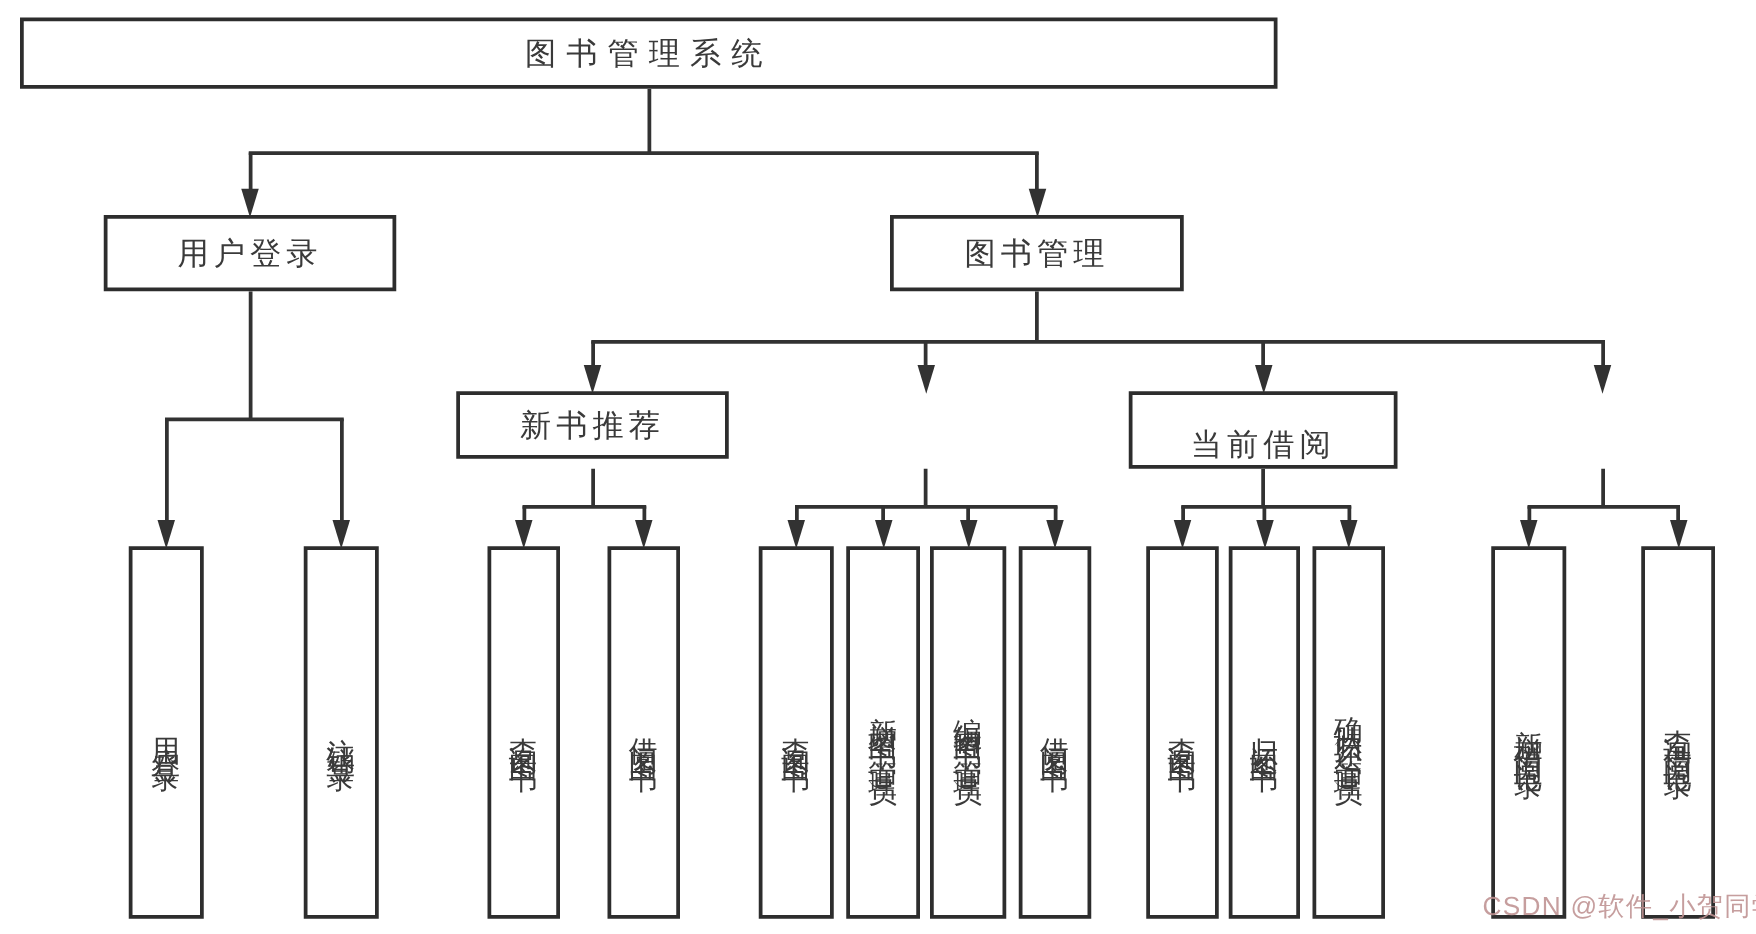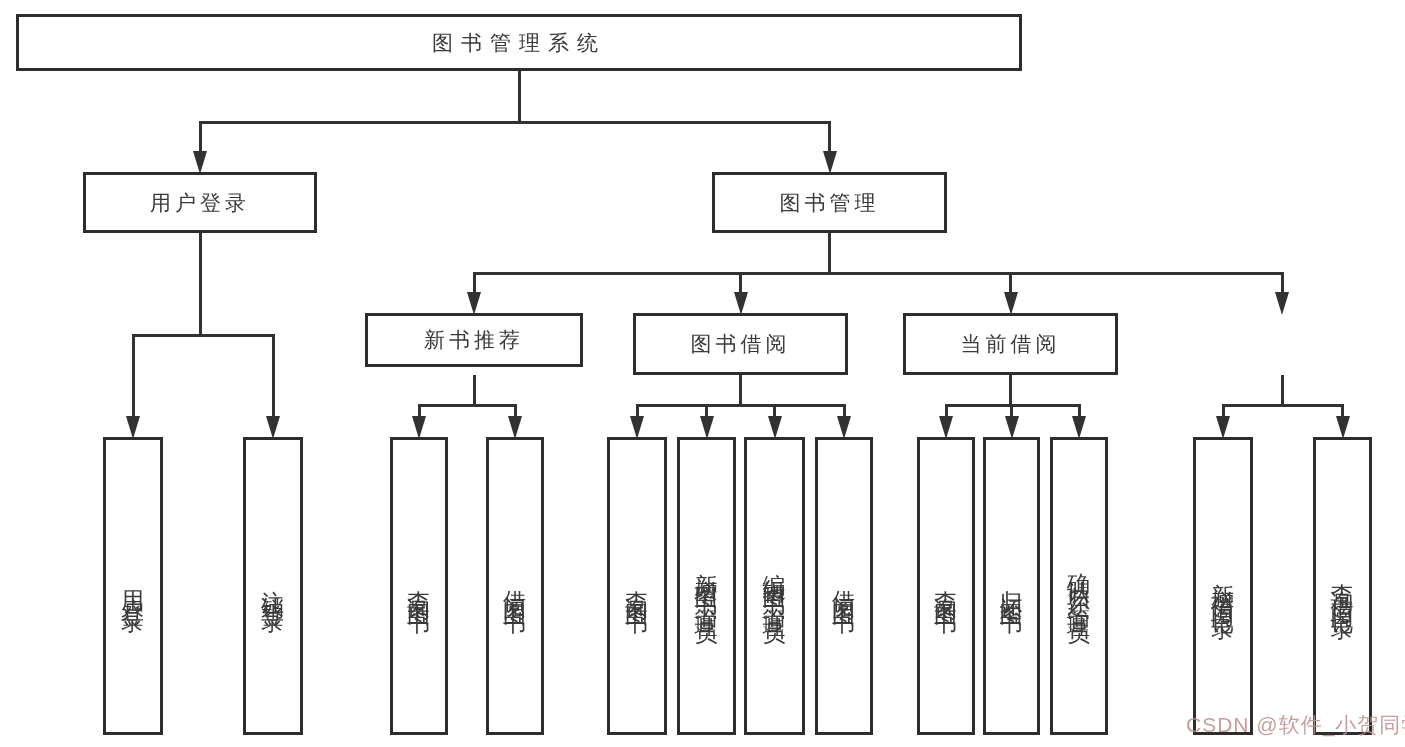--- a/index.html
+++ b/index.html
@@ -5,21 +5,21 @@
   html,body{margin:0;padding:0;background:#fff;}
   .stage{
     position:relative;width:1405px;height:747px;background:#ffffff;
     font-family:"Liberation Sans", sans-serif;overflow:hidden;
   }
   .node{
     position:absolute;box-sizing:border-box;background:#ffffff;
     border:3px solid #2d2d2d;display:flex;align-items:center;justify-content:center;
     color:#3a3a3a;z-index:2;
   }
-  .node.h span{font-size:21px;letter-spacing:4px;white-space:nowrap;}
+  .node.h span{font-size:25px;letter-spacing:4px;white-space:nowrap;}
   .node.h.root span{letter-spacing:8px;}
   .node.v span{
     writing-mode:vertical-rl;text-orientation:mixed;
     font-size:23px;letter-spacing:7px;line-height:1.05;white-space:nowrap;
   }
   .line{position:absolute;background:#323232;z-index:1;}
   .arrow{
     position:absolute;width:0;height:0;z-index:3;
     border-left:7px solid transparent;border-right:7px solid transparent;
     border-top:23px solid #323232;
@@ -39,24 +39,21 @@
     </div>
     <div class="node h" style="left: 83px; top: 172px; width: 234px; height: 61px;">
       <span>用户登录</span>
     </div>
     <div class="node h" style="left: 712px; top: 172px; width: 235px; height: 61px;">
       <span>图书管理</span>
     </div>
     <div class="node h" style="left: 365px; top: 313px; width: 218px; height: 54px;">
       <span>新书推荐</span>
     </div>
-    <div class="node h" style="left: 633px; top: 313px; width: 215px; height: 62px;">
-      <span>图书借阅</span>
-    </div>
-    <div class="node h" style="left: 903px; top: 313px; width: 215px; height: 62px;">
+    <div class="node h" style="left: 903px; top: 313px; width: 215px; height: 62px; align-items: flex-end;">
       <span>当前借阅</span>
     </div>
     <div class="node v" style="left: 103px; top: 437px; width: 60px; height: 298px;">
       <span>用户登录</span>
     </div>
     <div class="node v" style="left: 243px; top: 437px; width: 60px; height: 298px;">
       <span>注销登录</span>
     </div>
     <div class="node v" style="left: 390px; top: 437px; width: 58px; height: 298px;">
       <span>查询图书</span>

